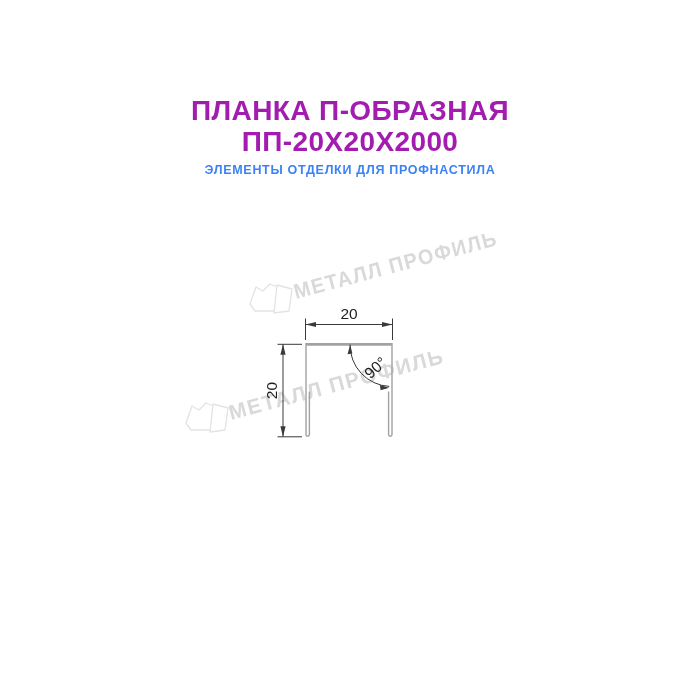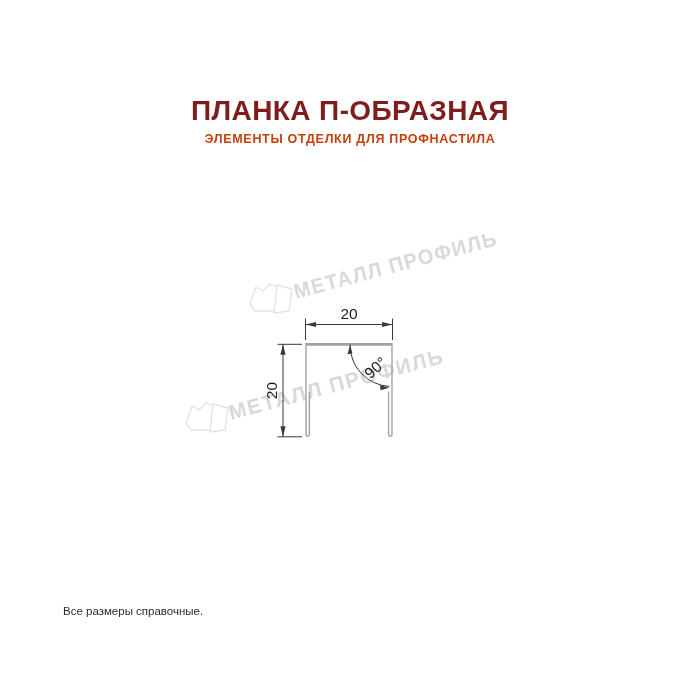--- a/index.html
+++ b/index.html
@@ -4,45 +4,46 @@
 <style>
   html,body{margin:0;padding:0;}
   body{
     width:700px;height:700px;background:#ffffff;position:relative;
     overflow:hidden;font-family:"Liberation Sans",sans-serif;
   }
   .header{
     position:absolute;top:95px;left:0;width:700px;text-align:center;
   }
   .title-line{
-    font-size:28px;font-weight:bold;color:#7f1d1d;line-height:31px;
+    font-size:28px;font-weight:bold;color:#a21caf;line-height:31px;
     letter-spacing:0.4px;
   }
   .subtitle{
-    margin-top:6px;font-size:12.5px;font-weight:bold;color:#c2410c;
+    margin-top:6px;font-size:12.5px;font-weight:bold;color:#3b82f6;
     letter-spacing:0.7px;
   }
   svg.drawing{position:absolute;left:0;top:0;width:700px;height:700px;}
   svg text.dim-label{
     fill:#1e1e1e;font-family:"Liberation Sans",sans-serif;font-size:15.5px;
   }
   svg text.wm-text{
     font-family:"Liberation Sans",sans-serif;font-weight:bold;font-size:21px;
     letter-spacing:1.5px;
   }
   .footer{
     position:absolute;left:63px;top:602px;font-size:11.5px;color:#2b2b2b;
     line-height:18.5px;
   }
 </style>
 </head>
 <body>
 
 <div class="header">
   <div class="title-line">ПЛАНКА П-ОБРАЗНАЯ</div>
+  <div class="title-line">ПП-20Х20Х2000</div>
   <div class="subtitle">ЭЛЕМЕНТЫ ОТДЕЛКИ ДЛЯ ПРОФНАСТИЛА</div>
 </div>
 
 <svg class="drawing" viewBox="0 0 700 700" xmlns="http://www.w3.org/2000/svg">
   <defs>
     <g id="mp-logo" fill="#ffffff" stroke-width="1.3" stroke-linejoin="round" stroke="#e3e3e3">
       <polygon points="4,25 10,8 17,12 24,5 34,9 32,20 34,29 28,32 9,32"></polygon>
       <polygon points="31,6 46,10 43,32 28,34"></polygon>
     </g>
   </defs>
@@ -84,14 +85,13 @@
     <polygon points="350.2,344.8 347.5,354.2 352.4,353.5"></polygon>
     <polygon points="389.2,387.8 379.9,385.1 380.6,390.2"></polygon>
   </g>
 
   <text class="dim-label" x="349" y="318.5" text-anchor="middle">20</text>
   <text class="dim-label" text-anchor="middle" transform="translate(276.5,390.5) rotate(-90)">20</text>
   <text class="dim-label" text-anchor="middle" transform="translate(373,365) rotate(-42)" dy="9">90°</text>
 </svg>
 
 <div class="footer">
-  <div>Все размеры справочные.</div>
 </div>
 
 </body></html>

